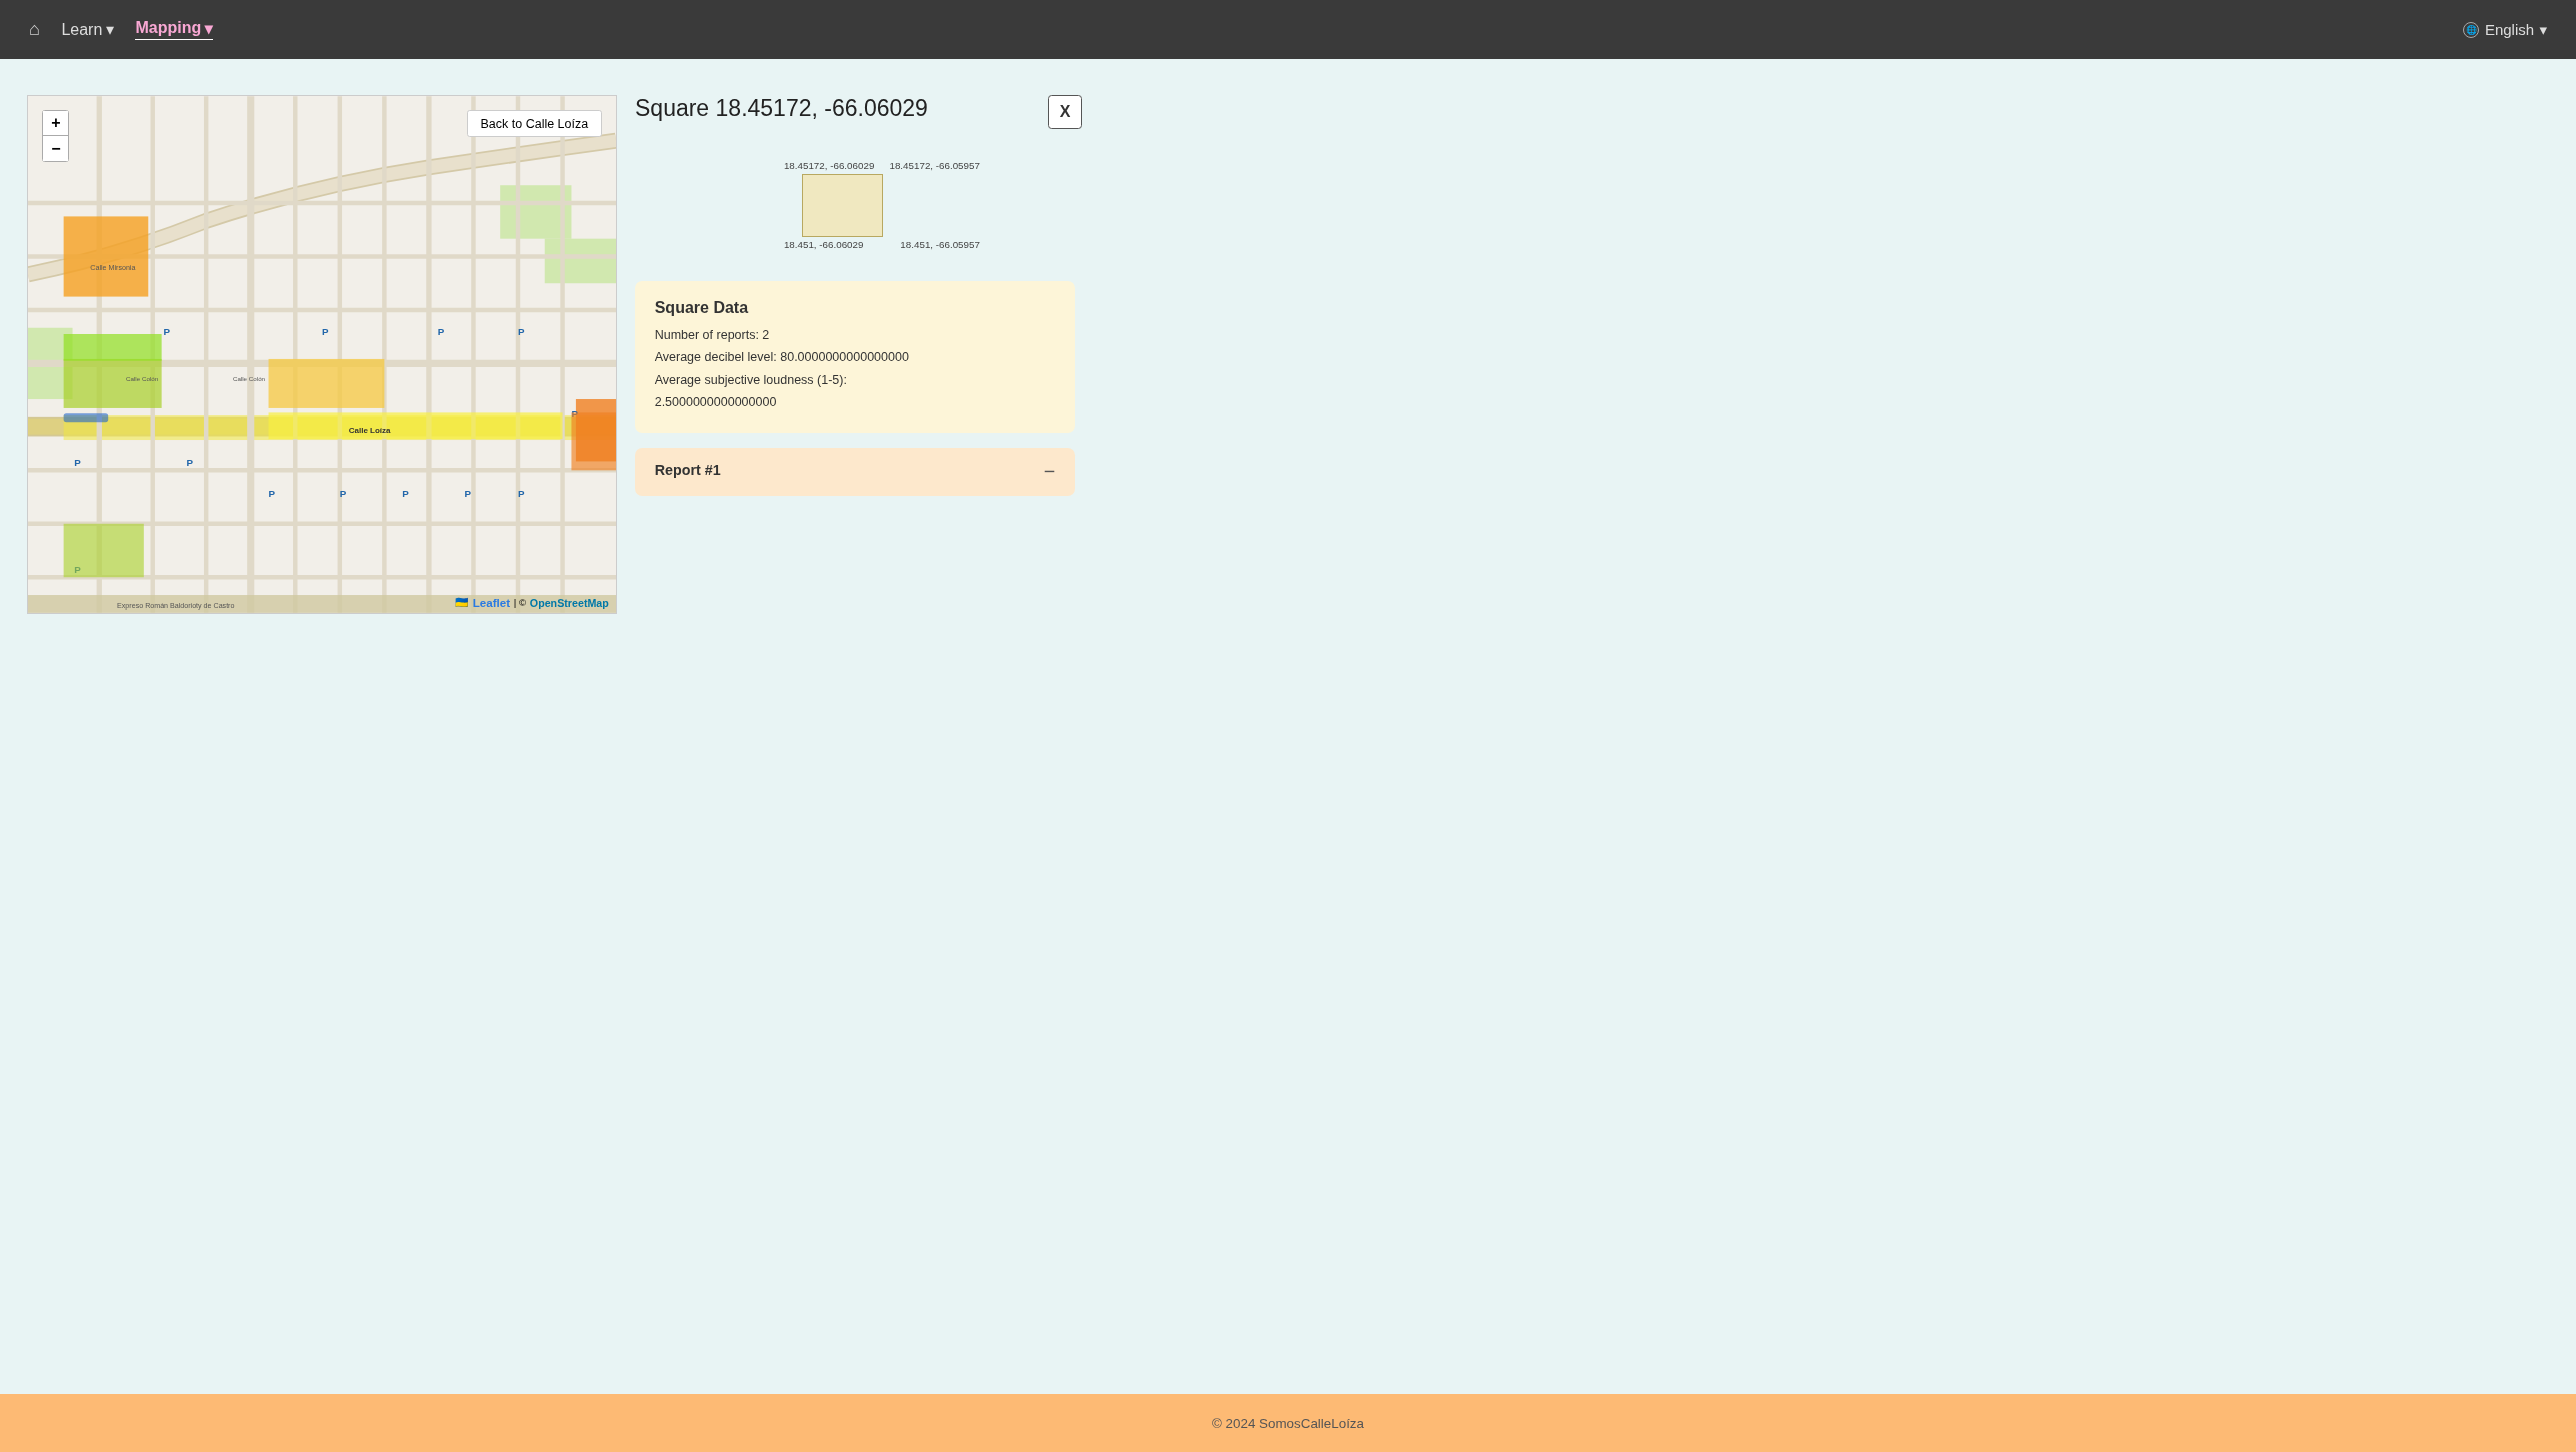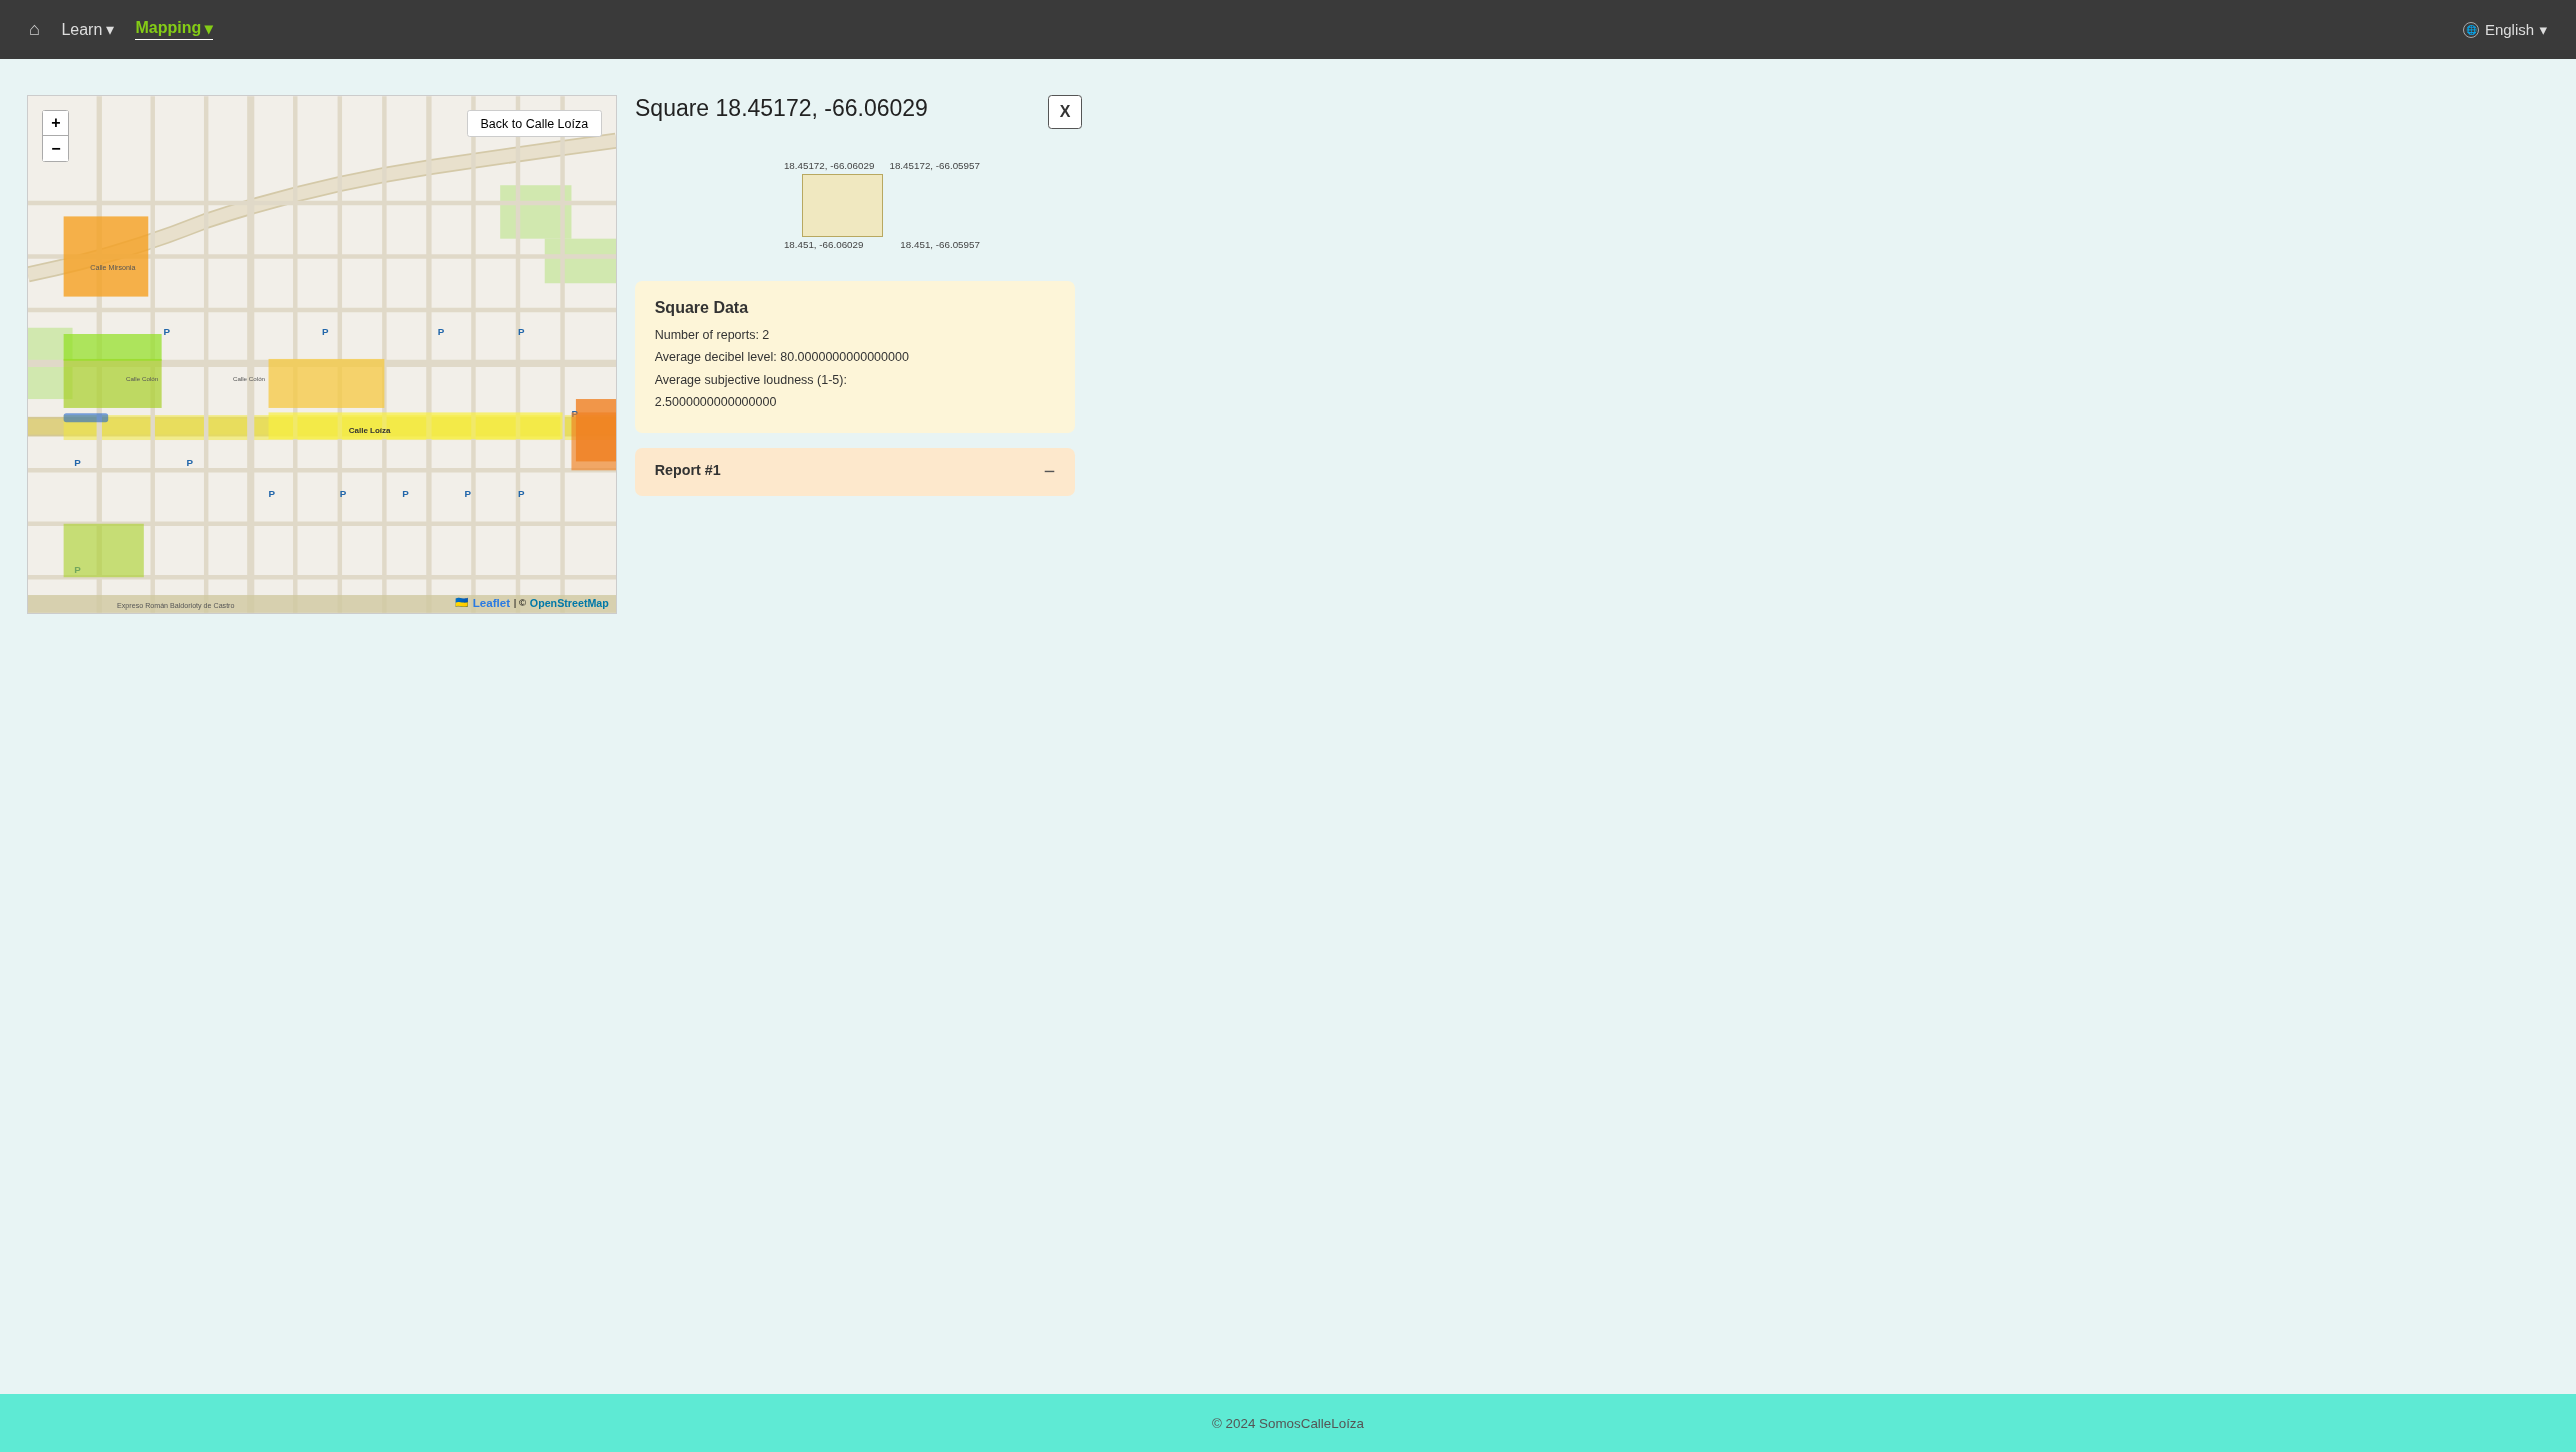--- a/index.html
+++ b/index.html
@@ -18,21 +18,21 @@
     .navbar .nav-link {
       color: #ddd;
       font-size: 16px;
       cursor: pointer;
       text-decoration: none;
       display: flex;
       align-items: center;
       gap: 3.6px;
     }
     .navbar .nav-link.active {
-      color: #84cc16;
+      color: #f9a8d4;
       font-weight: bold;
       border-bottom: 1.8px solid #fff;
       padding-bottom: 1.8px;
     }
     .navbar .spacer { flex: 1; }
     .navbar .lang-btn {
       color: #ddd;
       font-size: 15px;
       cursor: pointer;
       display: flex;
@@ -251,21 +251,21 @@
       max-height: 501px;
       overflow-y: auto;
       padding-right: 7.2px;
     }
     .panel-scroll::-webkit-scrollbar { width: 7.2px; }
     .panel-scroll::-webkit-scrollbar-track { background: #e0e0e0; }
     .panel-scroll::-webkit-scrollbar-thumb { background: #4a9b9b; border-radius: 3.6px; }
 
     
     .footer {
-      background: #5eead4;
+      background: #fdba74;
       text-align: center;
       padding: 21.5px;
       font-size: 13.4px;
       color: #555;
     }
   </style>
 </head>
 <body>
 
 <nav class="navbar">

